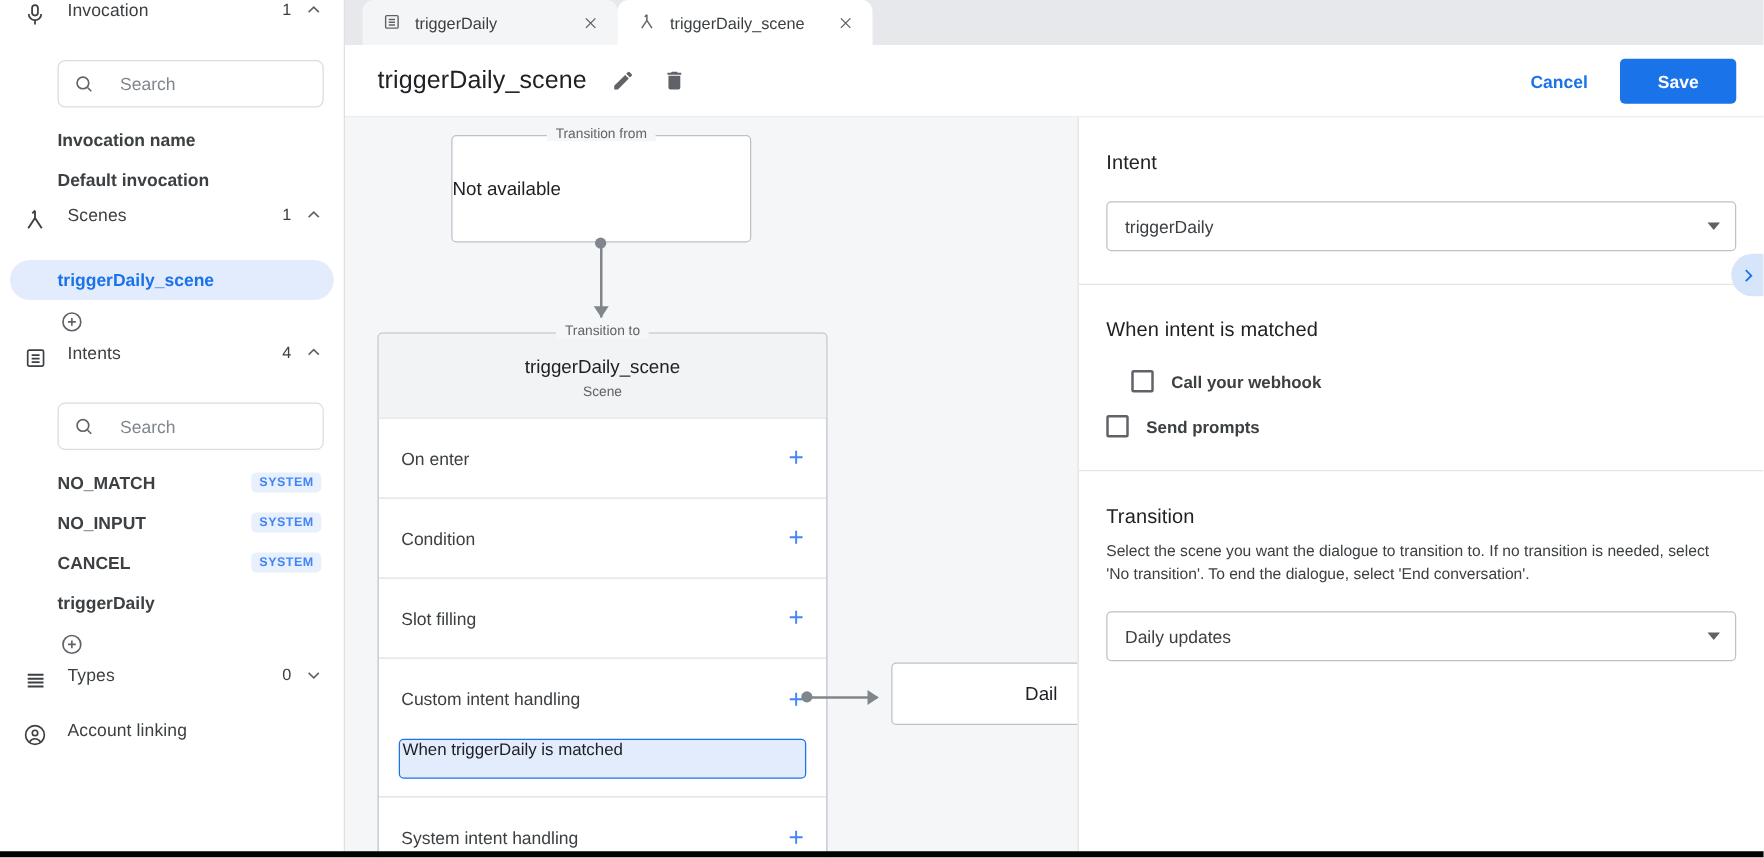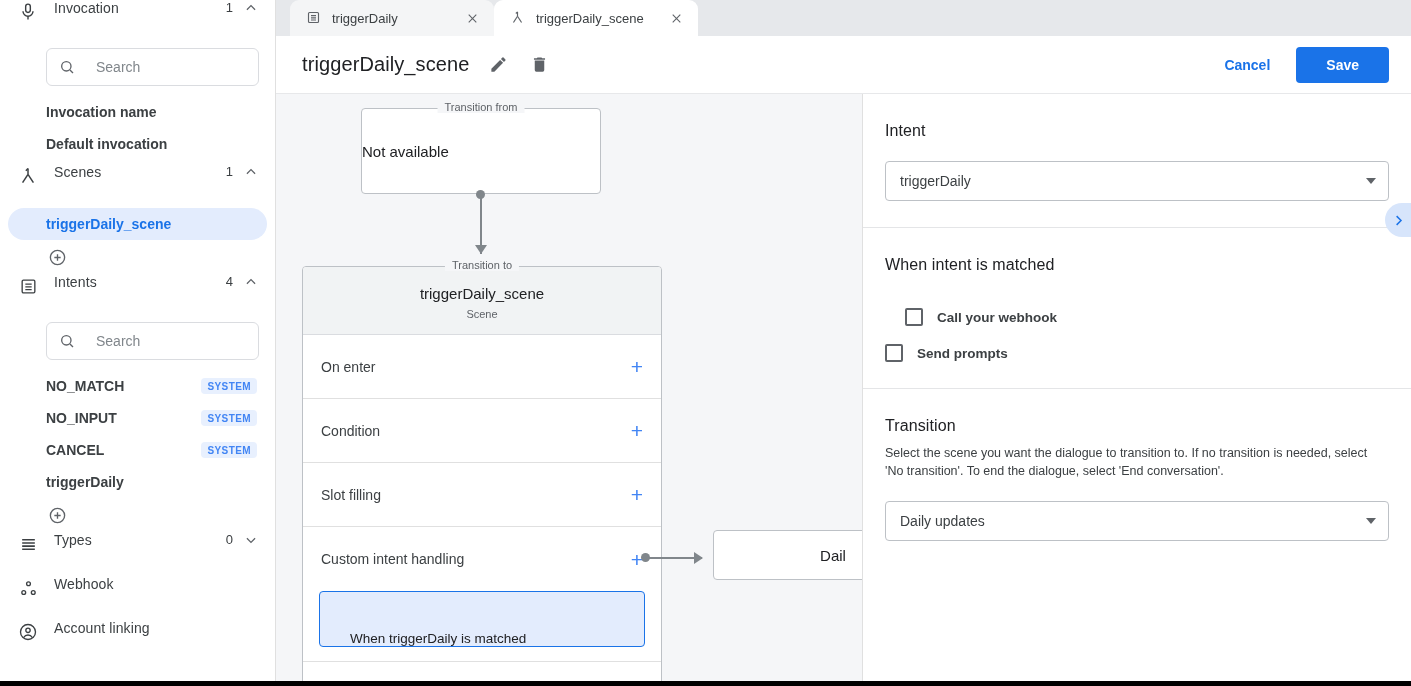--- a/index.html
+++ b/index.html
@@ -137,21 +137,21 @@
   .scene-head .sub { font-size: 11px; color: #5f6368; margin-top: 6px; }
   .scene-row {
     height: 64px; display: flex; align-items: center; padding: 0 18px;
     border-bottom: 1px solid #e0e0e0; cursor: pointer;
   }
   .scene-row .lbl { flex: 1; font-size: 14px; color: #3c4043; }
   .plus { color: #4285f4; font-size: 21px; line-height: 1; cursor: pointer; font-weight: 400; }
   .handler-wrap { padding: 0 16px 14px 16px; border-bottom: 1px solid #e0e0e0; position: relative; }
   .handler {
     background: #e3ecfd; border: 1px solid #1a73e8; border-radius: 4px;
-    height: 56px; display: flex; align-items: flex-end; padding: 0 30px;
+    height: 32px; display: flex; align-items: flex-start; padding: 0 2px;
     font-size: 13.5px; color: #202124; cursor: pointer;
   }
   .scene-row.last { border-bottom: none; }
 
   .node-dailyupdates { left: 437px; top: 436px; width: 220px; height: 50px;
                        display: flex; align-items: center; justify-content: center; }
   .node-dailyupdates .txt { font-size: 15px; color: #202124; white-space: nowrap;
                             position: relative; left: 10px; }
 
   
@@ -166,21 +166,21 @@
   .select {
     margin-top: 21px; height: 40px; border: 1px solid #bdc1c6; border-radius: 4px;
     display: flex; align-items: center; padding: 0 12px 0 14px; cursor: pointer; background:#fff;
   }
   .select .val { flex: 1; font-size: 14px; color: #3c4043; }
   .caret { width: 0; height: 0; border-left: 5px solid transparent;
            border-right: 5px solid transparent; border-top: 6px solid #5f6368; }
   .cb-row { display: flex; align-items: center; margin-top: 18px; cursor: pointer; }
   .cb { width: 18px; height: 18px; border: 2px solid #5f6368; border-radius: 2px; flex: 0 0 18px; }
   .cb-lbl { font-size: 13.5px; font-weight: bold; color: #3c4043; margin-left: 14px; }
-  .rp-sec .cb-first { margin-top: 34px; padding-left: 20px; }
+  .rp-sec .cb-first { margin-top: 22px; padding-left: 20px; }
 
   .edge-tab {
     position: absolute; right: 0; top: 109px; width: 26px; height: 34px;
     background: #d7e5fb; border-radius: 17px 0 0 17px; display: flex;
     align-items: center; justify-content: center; color: #1a73e8; cursor: pointer;
   }
 
   .bottombar { position: absolute; left: 0; bottom: 0; width: 1411px; height: 5px; background: #000; }
 </style>
 </head>
@@ -304,30 +304,20 @@
       </span>
       <span class="side-label">Types</span>
       <span class="side-count">0</span>
       <span class="chev">
         <svg width="14" height="14" viewBox="0 0 24 24" fill="none" stroke="currentColor" stroke-width="2.2">
             <path d="M5 9l7 7 7-7"></path>
           </svg>
       </span>
     </div>
 
-    <div class="side-group-head">
-      <span class="side-ico">
-        <svg width="19" height="19" viewBox="0 0 24 24" fill="none" stroke="currentColor" stroke-width="1.7">
-          <circle cx="12" cy="6" r="2.4"></circle>
-            <circle cx="6" cy="17" r="2.4"></circle>
-            <circle cx="18" cy="17" r="2.4"></circle>
-        </svg>
-      </span>
-      <span class="side-label">Webhook</span>
-    </div>
     <div class="side-group-head">
       <span class="side-ico">
         <svg width="20" height="20" viewBox="0 0 24 24" fill="none" stroke="currentColor" stroke-width="1.6">
           <circle cx="12" cy="12" r="9"></circle>
             <circle cx="12" cy="10" r="2.6"></circle>
           <path d="M6.8 18.6a6 6 0 0 1 10.4 0"></path>
         </svg>
       </span>
       <span class="side-label">Account linking</span>
     </div>

